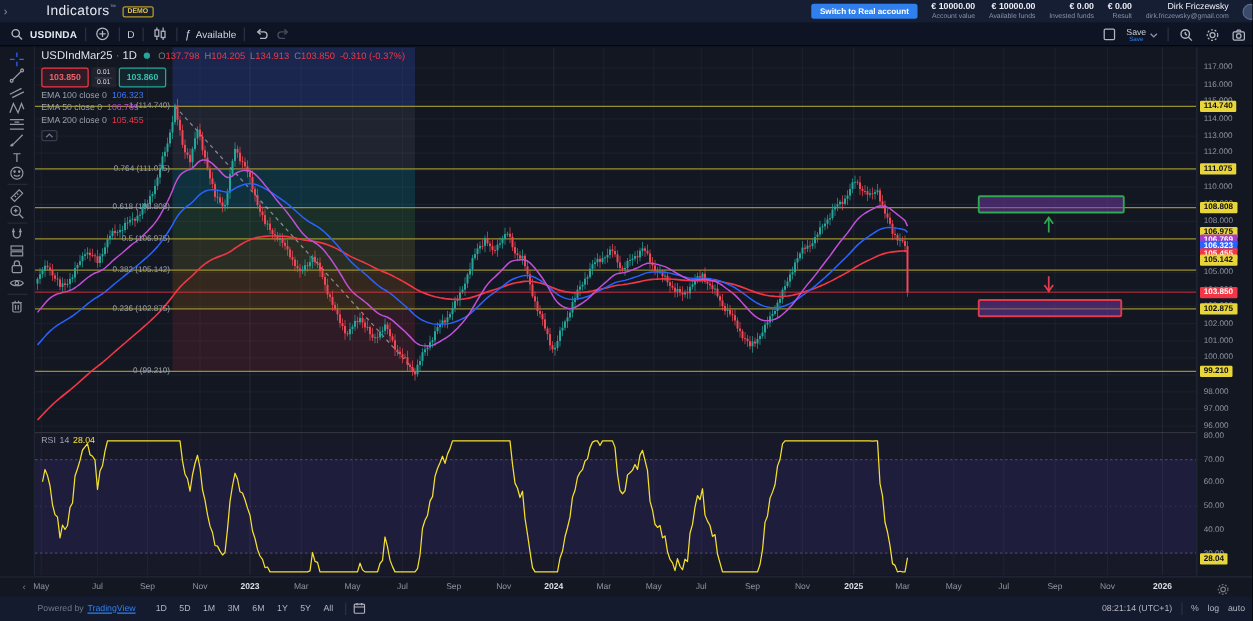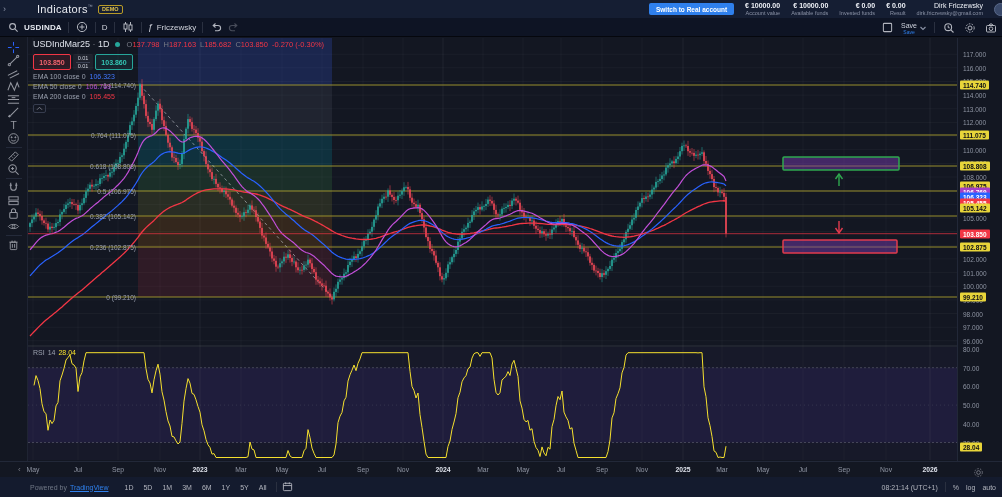--- a/index.html
+++ b/index.html
@@ -954,21 +954,21 @@
             <line x1="3.5" y1="8" x2="3.5" y2="11"></line>
             <line x1="8.5" y1="1" x2="8.5" y2="4"></line>
             <rect x="7" y="4" width="3" height="5"></rect>
             <line x1="8.5" y1="9" x2="8.5" y2="11"></line>
           </svg>
       </span>
     </div>
     <div class="t2-sep"></div>
     <div class="t2-group">
       <span class="fx">ƒ</span>
-      <span class="ind-label">Friczewsky</span>
+      <span class="ind-label">Available</span>
     </div>
     <div class="t2-sep"></div>
     <div class="t2-group">
       <span class="t2-ic">
         <svg width="12" height="12" viewBox="0 0 12 12" fill="none" stroke="#b2b5be" stroke-width="1.1">
             <path d="M3.5 4.5 h4.5 a2.6 2.6 0 0 1 0 5.2 h-3"></path>
             <path d="M5.5 2.5 L3.2 4.5 L5.5 6.5"></path>
           </svg>
       </span>
       <span class="t2-ic" style="opacity:.35">
@@ -1126,24 +1126,24 @@
         </svg>
       </span>
   </div>
 
   <div class="legend">
     <div class="leg-row1">
       <span class="leg-sym"><span>USDIndMar25</span> <span style="color:#787b86">·</span> <span>1D</span></span>
       <span class="leg-dot"></span>
       <span class="ohlc">
         <span><span class="k">O</span><span class="v">137.798</span></span>
-        <span><span class="k">H</span><span class="v">187.163</span></span>
-        <span><span class="k">L</span><span class="v">185.682</span></span>
+        <span><span class="k">H</span><span class="v">104.205</span></span>
+        <span><span class="k">L</span><span class="v">134.913</span></span>
         <span><span class="k">C</span><span class="v">103.850</span></span>
-        <span class="v">-0.270 (-0.30%)</span>
+        <span class="v">-0.310 (-0.37%)</span>
       </span>
     </div>
     <div class="trade">
       <span class="sellbtn">103.850</span>
       <span class="spread">
         <span>0.01</span>
           <span class="mid"></span>
           <span>0.01</span>
       </span>
       <span class="buybtn">103.860</span>

